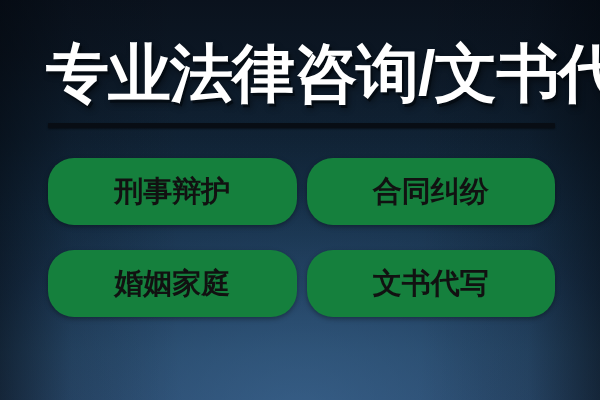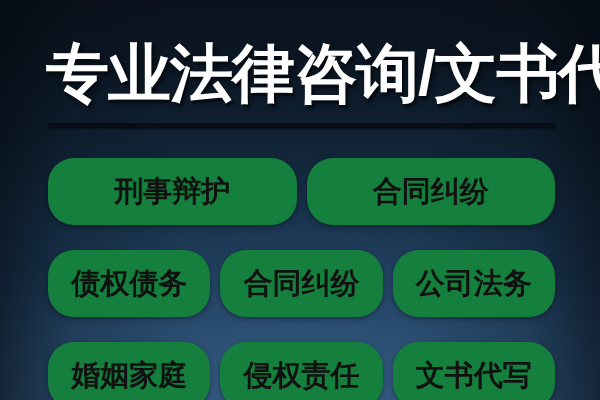--- a/index.html
+++ b/index.html
@@ -135,27 +135,21 @@
 
     <div class="divider"></div>
 
     <div class="pill-grid">
 
       <div class="pill-row">
         <div class="pill">刑事辩护</div>
         <div class="pill">合同纠纷</div>
       </div>
 
-      <div class="pill-row">
-        <div class="pill">债权债务</div>
-        <div class="pill">合同纠纷</div>
-        <div class="pill">公司法务</div>
-      </div>
 
       <div class="pill-row">
         <div class="pill">婚姻家庭</div>
-        <div class="pill">侵权责任</div>
         <div class="pill">文书代写</div>
       </div>
 
     </div>
   </div>
 </div>
 
 </body></html>

